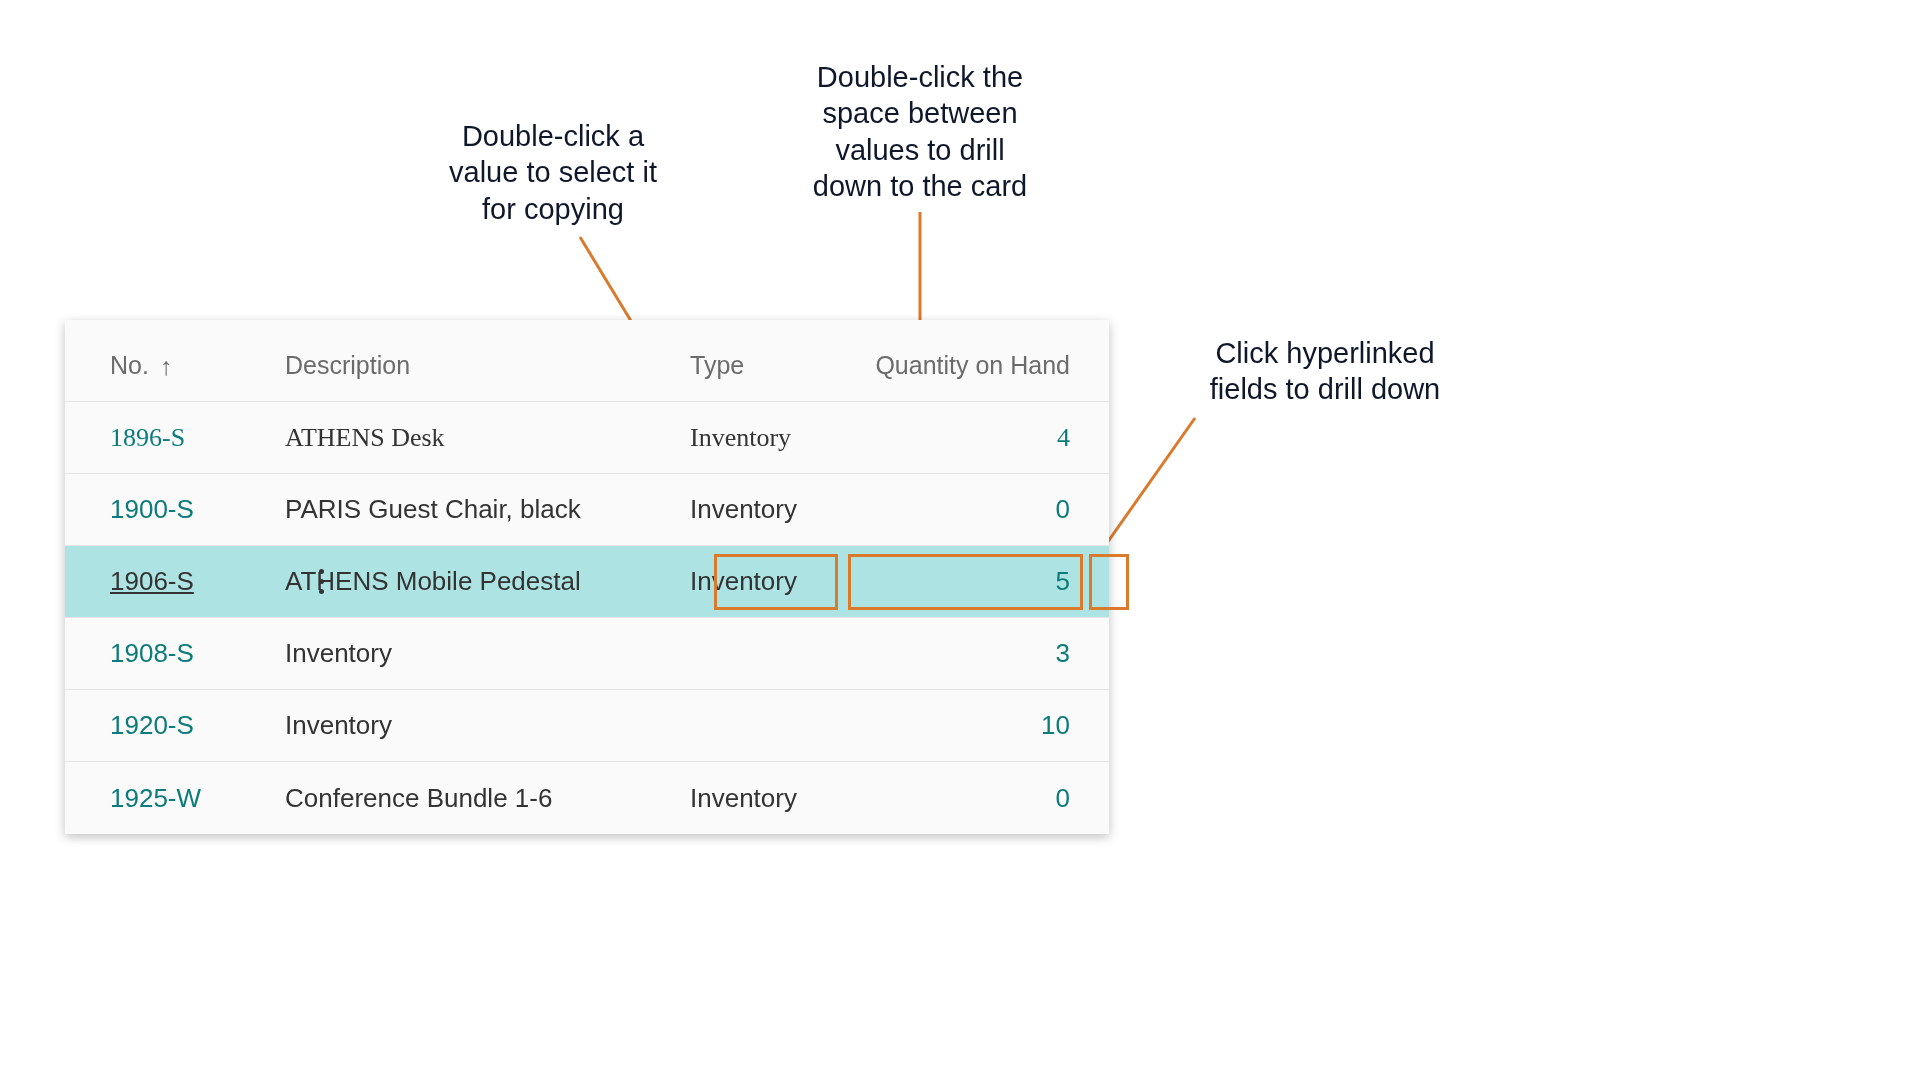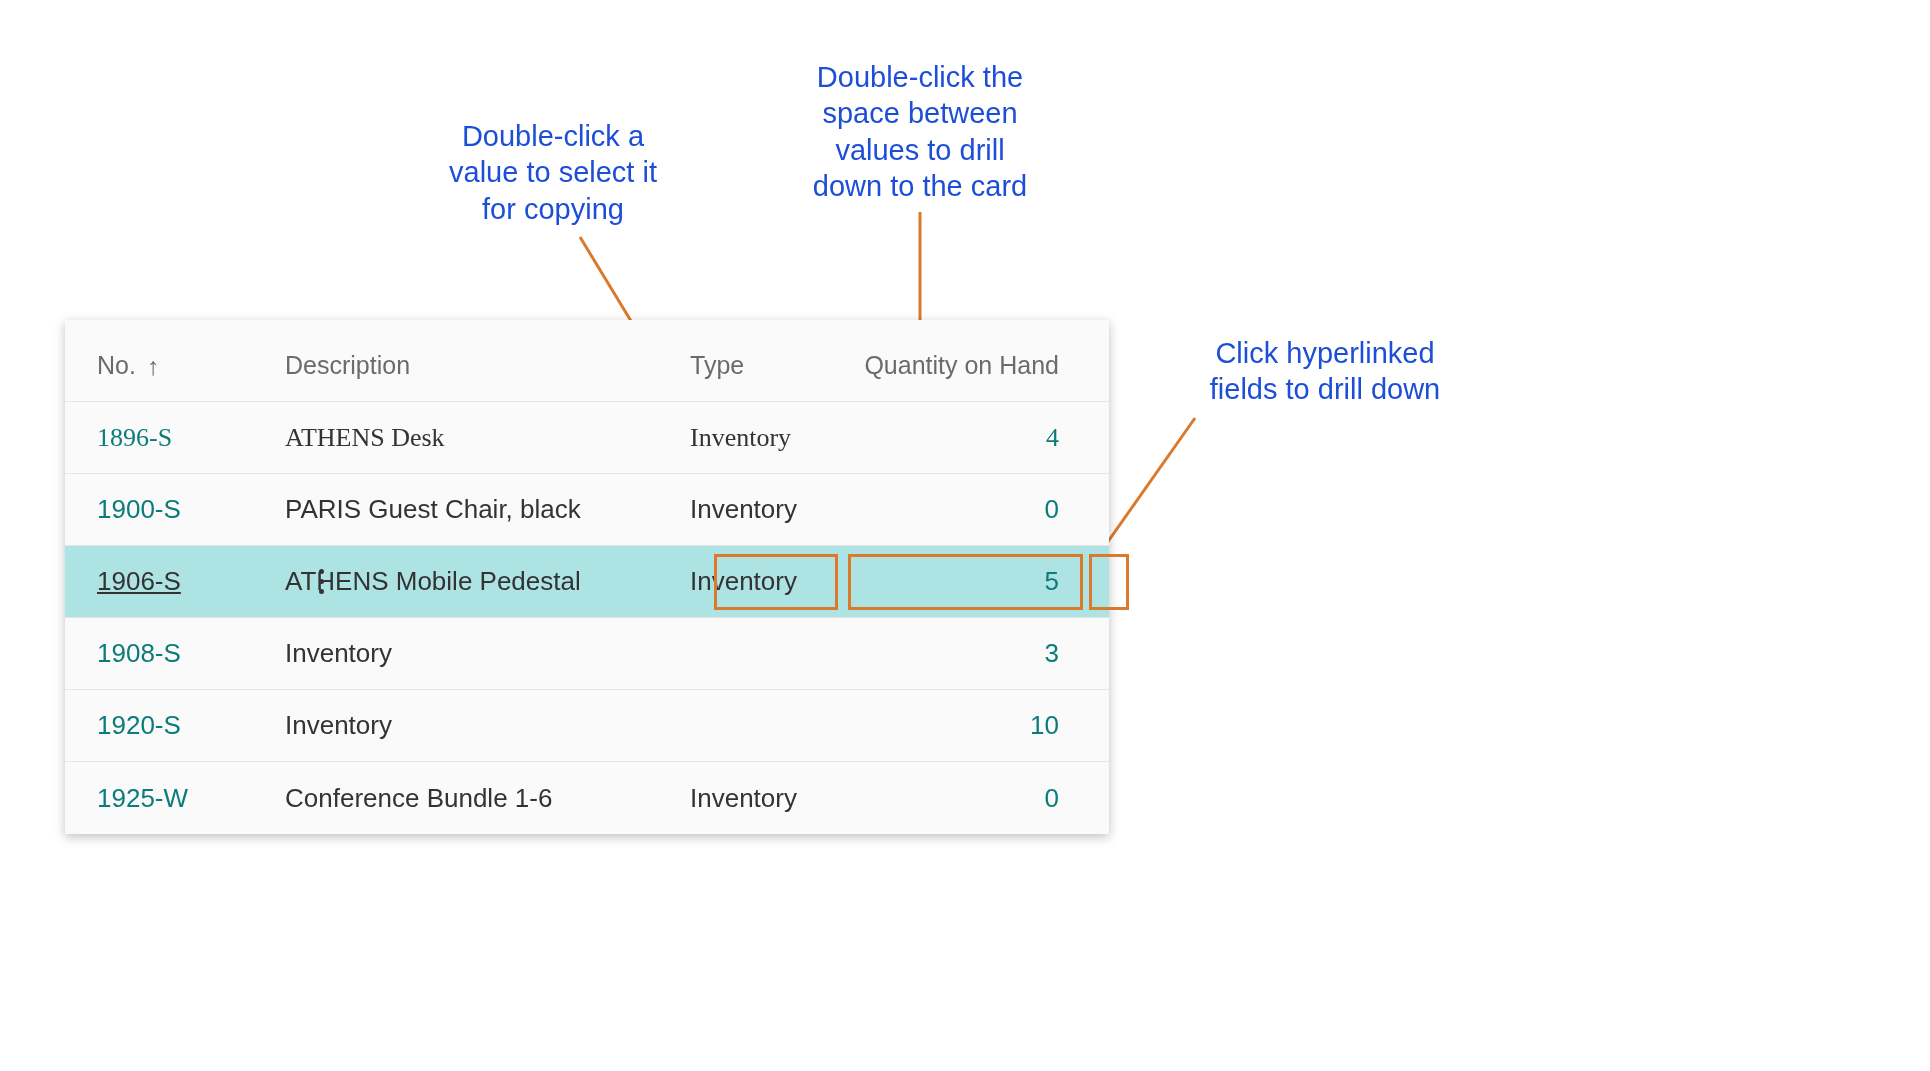--- a/index.html
+++ b/index.html
@@ -16,21 +16,21 @@
     position: relative;
     width: 1930px;
     height: 1071px;
   }
 
   
   .annot {
     position: absolute;
     font-size: 29px;
     line-height: 1.25;
-    color: #1d4ed8;
+    color: #0f172a;
     text-align: center;
     white-space: pre-line;
   }
 
   
   .card {
     position: absolute;
     left: 65px;
     top: 320px;
     width: 1044px;
@@ -44,24 +44,24 @@
     height: 72px;
     font-size: 26px;
     border-bottom: 1px solid #e5e5e5;
   }
   .grid-header {
     margin-top: 10px;
     color: #6b6b6b;
     font-size: 25px;
   }
   .grid-row:last-child { border-bottom: none; }
-  .col-no   { width: 220px; padding-left: 32px; }
+  .col-no   { width: 220px; padding-left: 45px; }
   .col-desc { width: 405px; }
   .col-type { width: 160px; }
-  .col-qty  { flex: 1 1 auto; text-align: right; padding-right: 50px; }
+  .col-qty  { flex: 1 1 auto; text-align: right; padding-right: 39px; }
   .link { color: #0b7b7b; cursor: pointer; }
   .qty-link { color: #0b7b7b; cursor: pointer; }
 
   .selected { background: #aee3e3; }
   .selected .col-no .link {
     color: #333;
     text-decoration: underline;
     font-weight: 400;
   }
   .row-menu {

